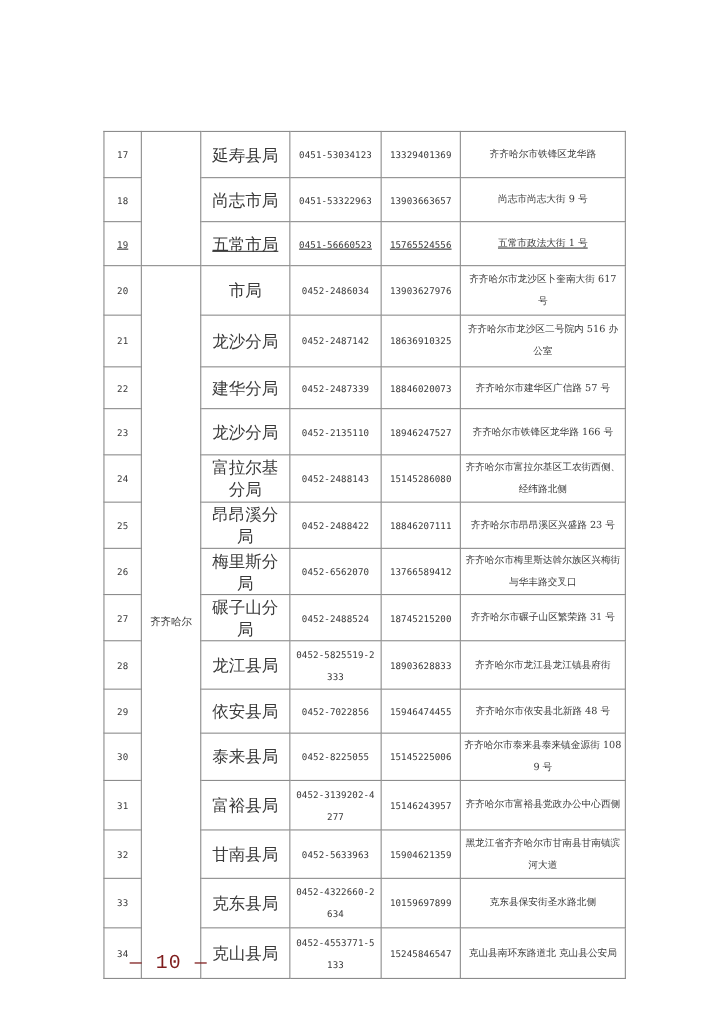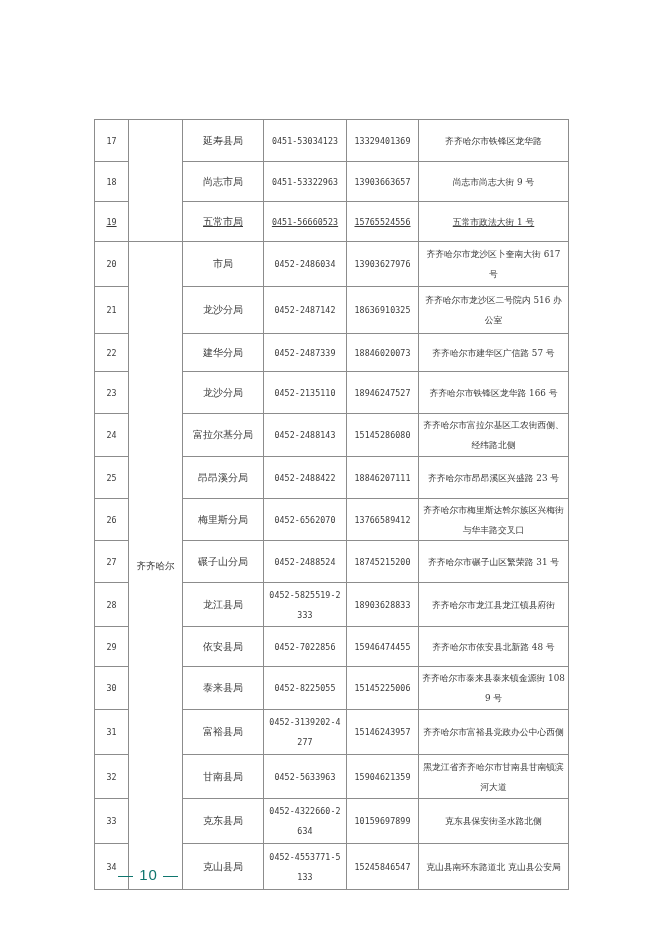--- a/index.html
+++ b/index.html
@@ -15,26 +15,26 @@
     border: 1px solid #8c8c8c; text-align: center; vertical-align: middle;
     padding: 0 3px; line-height: 20px; word-break: break-all;
   }
   .col-idx { width: 34px; }
   .col-city { width: 54px; }
   .col-unit { width: 81px; }
   .col-tel { width: 83px; }
   .col-mobile { width: 72px; }
   .col-addr { width: 150px; }
   .city-cell { font-size: 9.5px; }
-  .unit-cell { font-size: 10px; }
+  .unit-cell { font-size: 15px; }
   .mono { font-family: "DejaVu Sans Mono", "Liberation Mono", monospace; font-size: 8.3px; letter-spacing: 0.1px; }
   .addr-cell { font-size: 8.8px; line-height: 22px; }
   .page-number {
     position: absolute; left: 118px; top: 866px;
-    font-size: 15px; color: #0f766e; font-family: Liberation Sans, sans-serif;
+    font-size: 18px; color: #7f1d1d; font-family: Liberation Mono, monospace;
     letter-spacing: 1px;
   }
 </style>
 </head>
 <body>
 
 <div class="page">
   <table class="contacts">
     <colgroup>
       <col class="col-idx">

